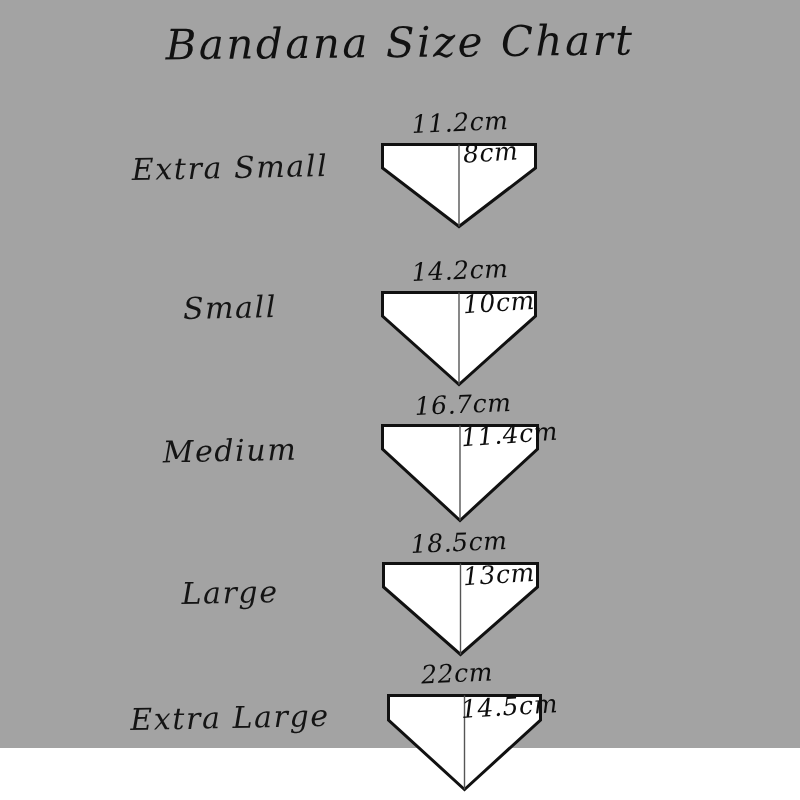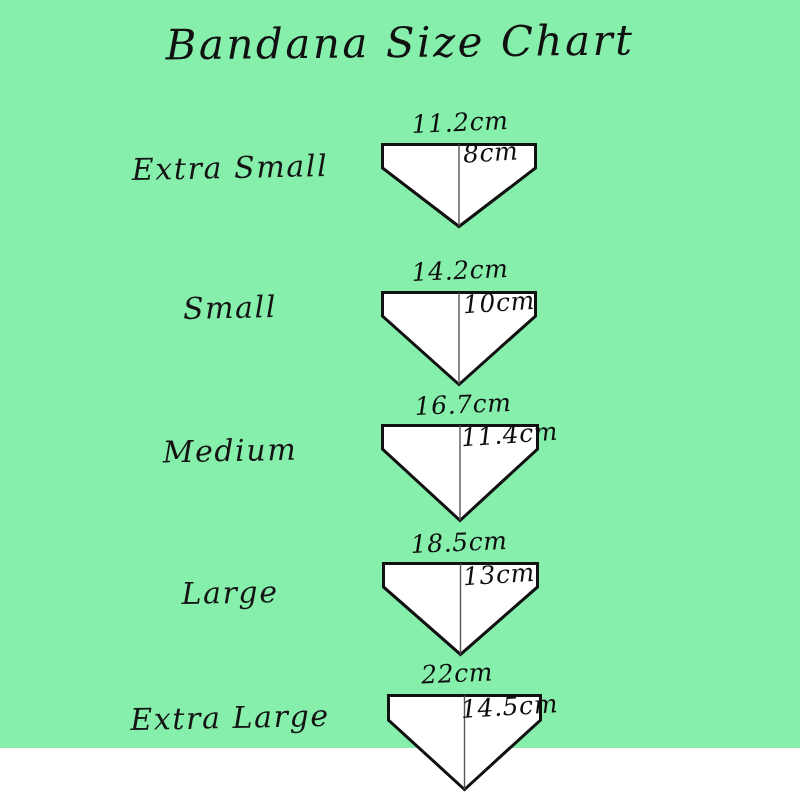--- a/index.html
+++ b/index.html
@@ -13,21 +13,21 @@
     font-family: "DejaVu Sans", sans-serif;
     overflow: hidden;
     position: relative;
   }
 
   
   #chart-root {
     position: relative;
     width: 800px;
     height: 748px;
-    background: #86efac;
+    background: #a3a3a3;
   }
 
   
   .chart-title {
     position: absolute;
     left: 0;
     top: 18px;
     width: 800px;
     text-align: center;
     font-family: "DejaVu Serif", serif;

